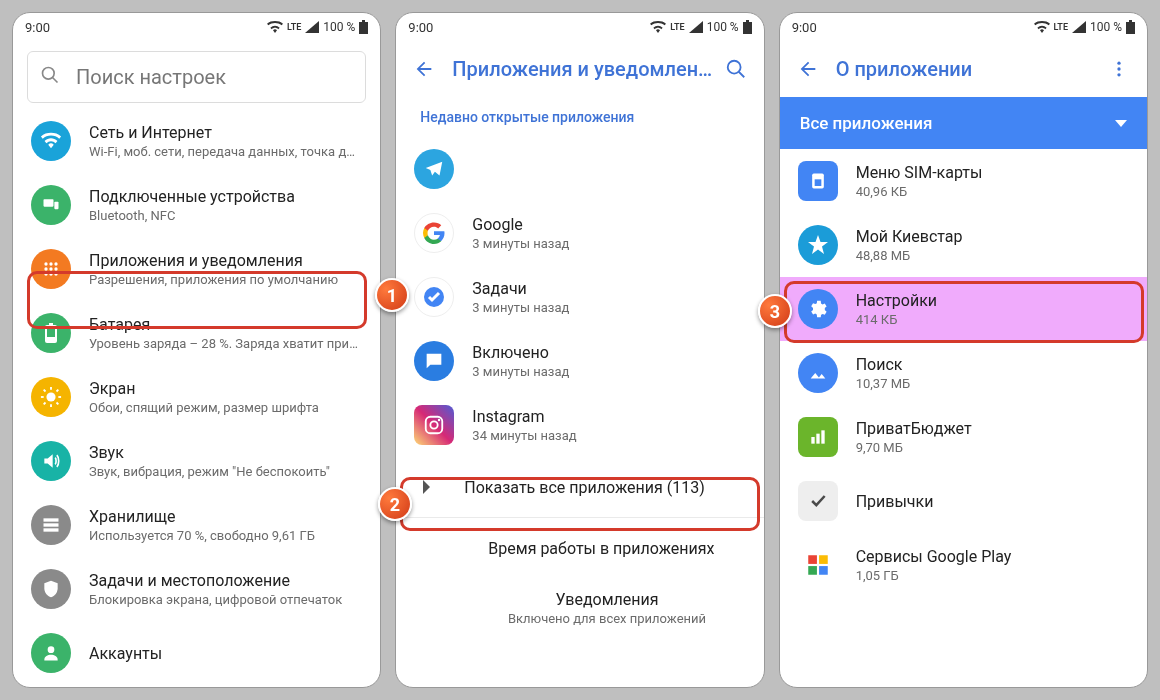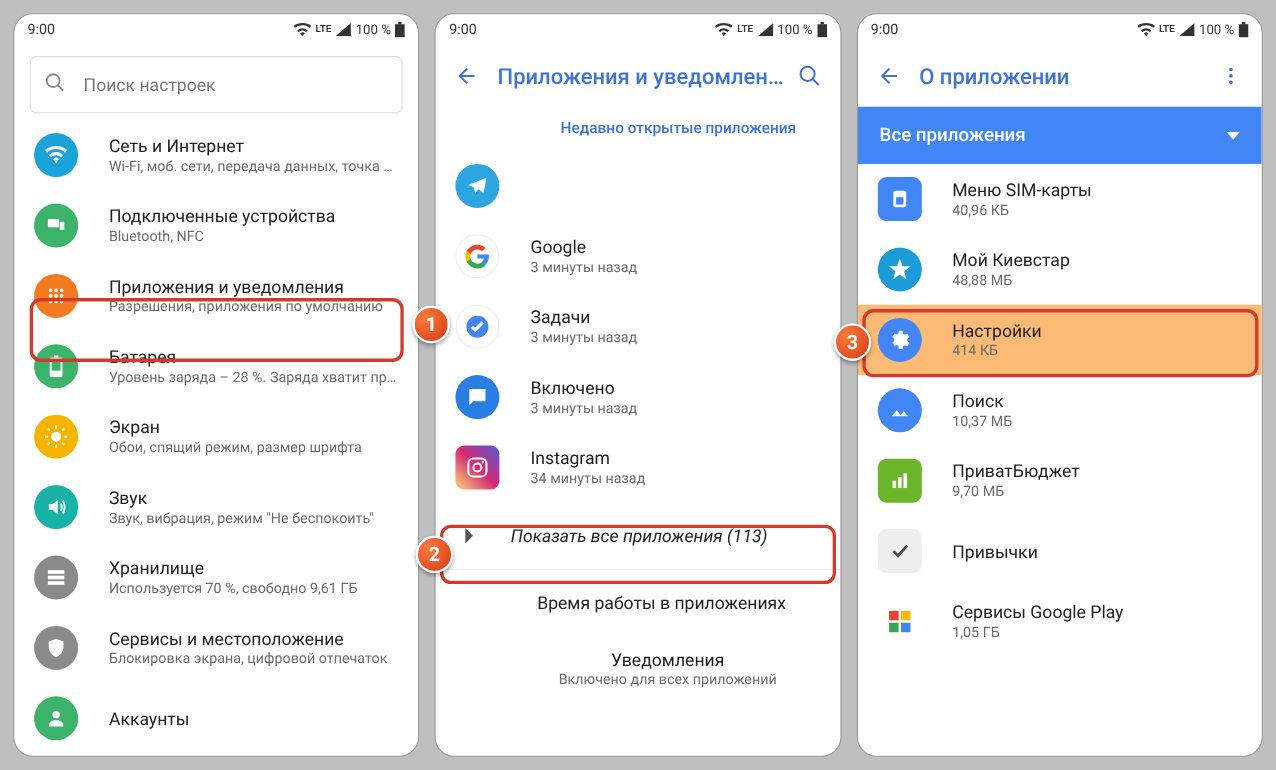--- a/index.html
+++ b/index.html
@@ -7,37 +7,37 @@
   .stage { display:flex; gap:14px; padding:12px; width:1160px; height:700px;}
   .phone { width:370px; height:676px; background:#fff; border-radius:18px; border:1px solid #999; overflow:hidden; position:relative; display:flex; flex-direction:column;}
   .statusbar { height:28px; display:flex; align-items:center; justify-content:space-between; padding:0 12px; font-size:13px; color:#333;}
   .statusbar .right { display:flex; align-items:center; gap:4px; font-size:12px;}
   .statusbar svg { display:block;}
   .hdr { display:flex; align-items:center; height:56px; padding:0 8px; color:#3f73d6; font-size:20px; font-weight:500;}
   .hdr .back { width:40px; height:40px; display:flex; align-items:center; justify-content:center;}
   .hdr .title { flex:1; padding-left:8px; }
   .hdr .act { width:40px; height:40px; display:flex; align-items:center; justify-content:center;}
   .scroll { flex:1; overflow:hidden;}
-  .section-label { color:#3f73d6; font-size:14px; font-weight:500; padding:12px 40px;text-align:right;}
+  .section-label { color:#3f73d6; font-size:14px; font-weight:500; padding:12px 24px;}
   .row { display:flex; align-items:center; padding:12px 18px; min-height:60px;}
   .row .ico { width:40px; height:40px; border-radius:50%; display:flex; align-items:center; justify-content:center; flex:0 0 40px;}
-  .row .txt { padding-left:28px; flex:1; min-width:0;}
+  .row .txt { padding-left:18px; flex:1; min-width:0;}
   .row .txt .t { font-size:16px; color:#222; white-space:nowrap; overflow:hidden; text-overflow:ellipsis;}
   .row .txt .s { font-size:13px; color:#6b6b6b; white-space:nowrap; overflow:hidden; text-overflow:ellipsis; margin-top:2px;}
   .searchbox { margin:10px 14px 6px; border:1px solid #dcdcdc; border-radius:6px; height:52px; display:flex; align-items:center; padding:0 12px; color:#777;}
-  .searchbox span.plc { margin-left:16px; font-size:16px;}
+  .searchbox span.plc { margin-left:16px; font-size:20px;}
   .divider { height:1px; background:#eaeaea; margin:0 0;}
   .highlight { border:3px solid #d43a2b; border-radius:10px; position:absolute; pointer-events:none;}
   .callout { position:absolute; width:34px; height:34px; border-radius:50%; background:radial-gradient(circle at 30% 30%, #ff7a3c, #d13a17); color:#fff; font-weight:700; font-size:18px; display:flex; align-items:center; justify-content:center; box-shadow:0 2px 4px rgba(0,0,0,.4); border:2px solid #fff;}
   .allapps-bar { background:#4285f4; color:#fff; height:52px; display:flex; align-items:center; padding:0 20px; font-size:17px; font-weight:500; justify-content:space-between;}
   .chev-expand { width:0;height:0;border-left:6px solid transparent;border-right:6px solid transparent;border-top:7px solid #fff;}
-  .row.showall { padding:16px 18px;font-style:italic;}
+  .row.showall { padding:16px 18px;}
   .row.showall .chev { width:24px; display:flex; justify-content:center; color:#555;}
   .row.showall .t2 { padding-left:26px; font-size:16px; color:#222;}
-  .sel { background:#fdba74;}
+  .sel { background:#f0abfc;}
   .appico { width:40px; height:40px; border-radius:50%; display:flex; align-items:center; justify-content:center;}
   .appico.square { border-radius:8px;}
 </style>
 </head>
 <body>
 
 <div class="stage">
 
   <div class="phone">
     <div class="statusbar">
@@ -176,21 +176,21 @@
             <div class="s">Используется 70 %, свободно 9,61 ГБ</div>
           </div>
       </div>
       <div class="row">
         <div class="ico" style="background:#8a8a8a;">
             <svg width="20" height="20" viewBox="0 0 24 24">
               <path fill="#fff" d="M12 2l8 3v6c0 5-3.5 9.5-8 11-4.5-1.5-8-6-8-11V5z"></path>
             </svg>
           </div>
         <div class="txt">
-            <div class="t">Сервисы и местоположение</div>
+            <div class="t">Задачи и местоположение</div>
             <div class="s">Блокировка экрана, цифровой отпечаток</div>
           </div>
       </div>
       <div class="row">
         <div class="ico" style="background:#3bb36a;">
             <svg width="20" height="20" viewBox="0 0 24 24">
               <circle cx="12" cy="8" r="4" fill="#fff"></circle>
               <path fill="#fff" d="M4 20c0-4 4-6 8-6s8 2 8 6v1H4z"></path>
             </svg>
           </div>

